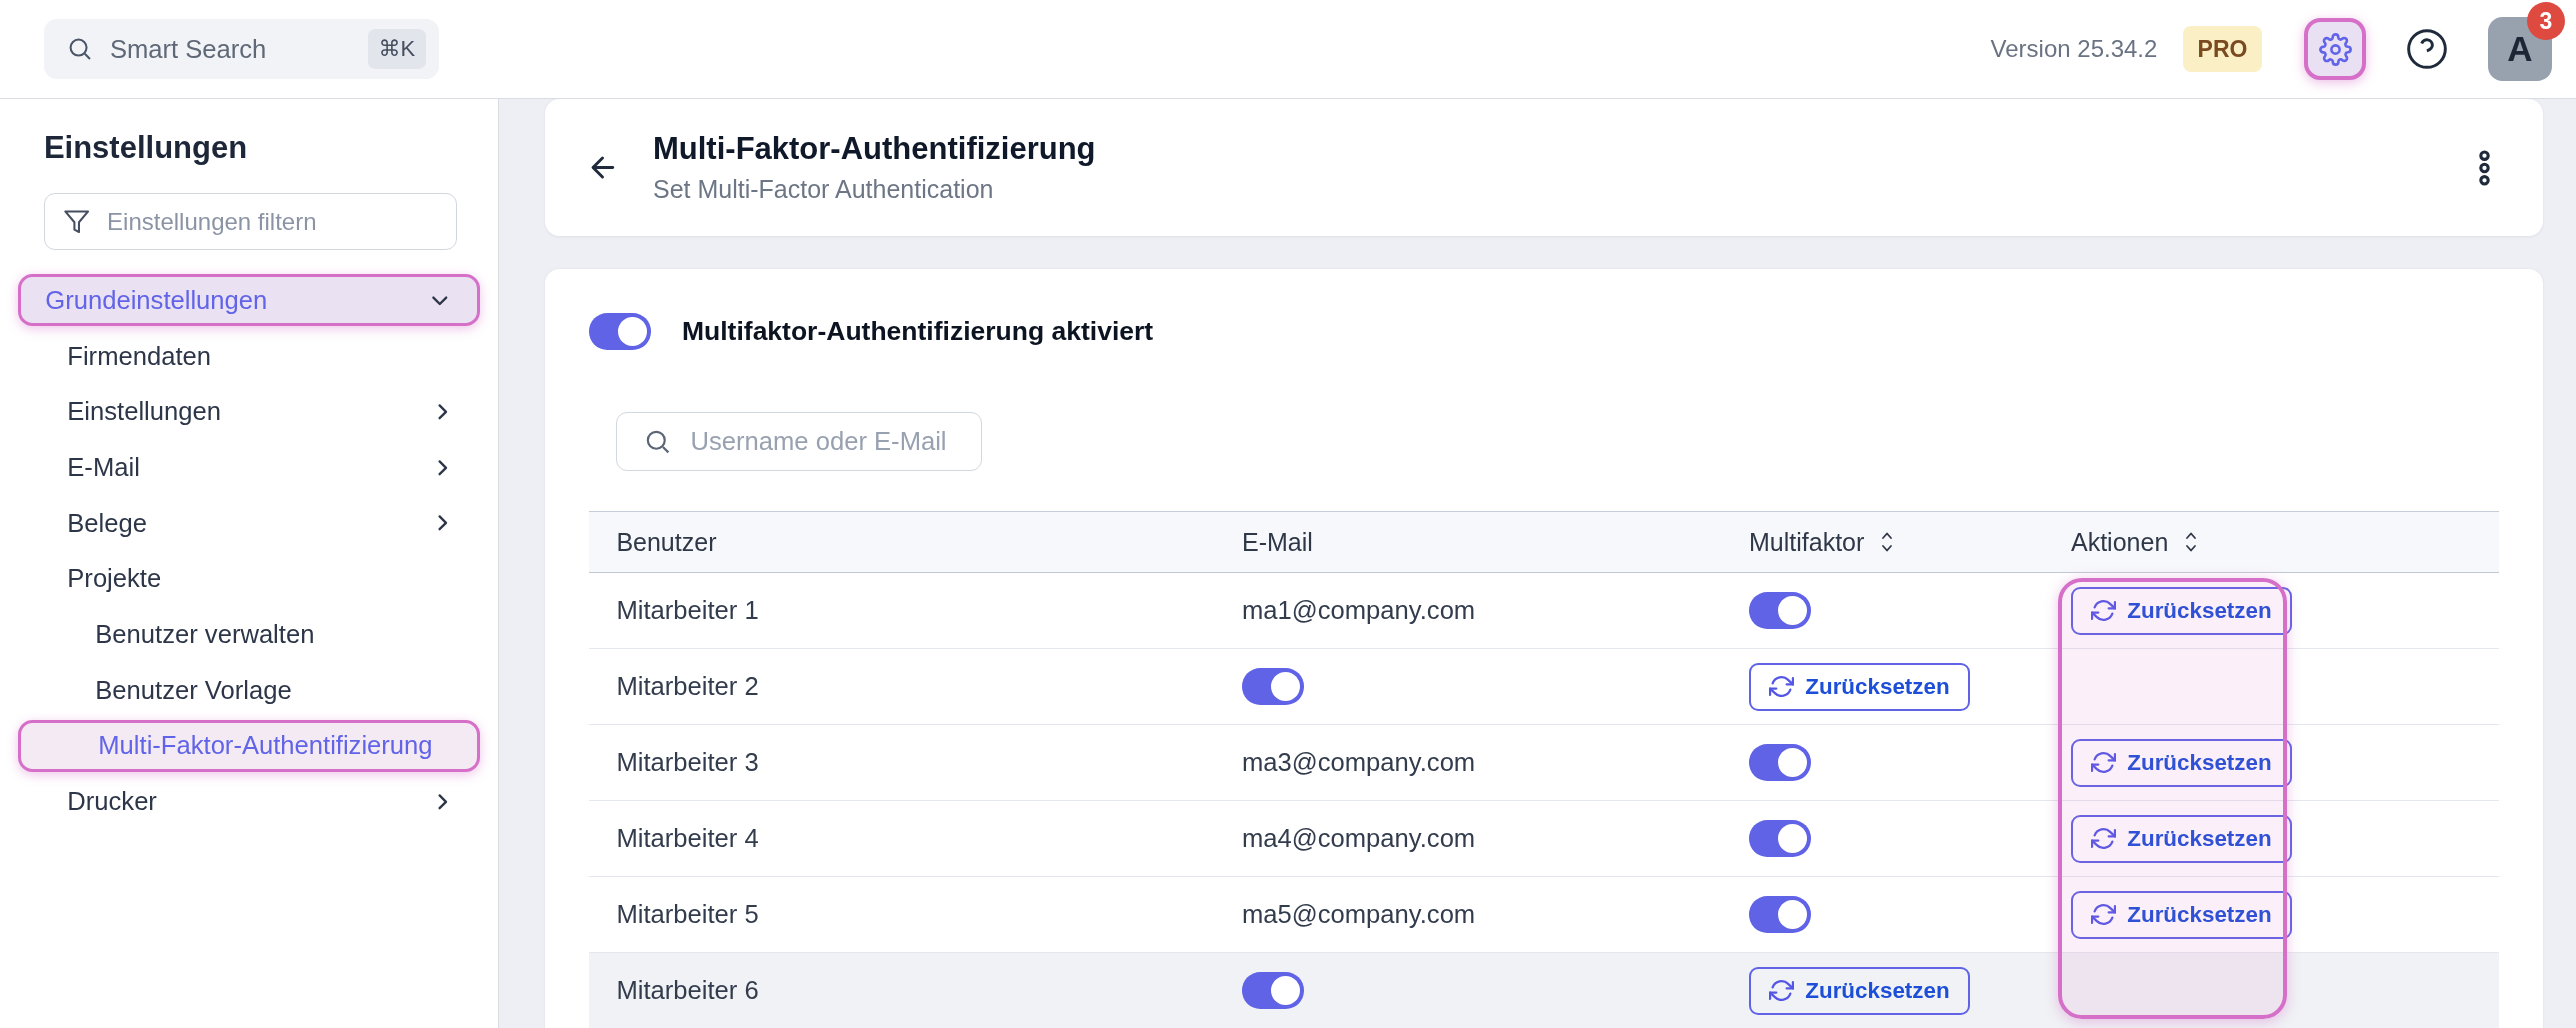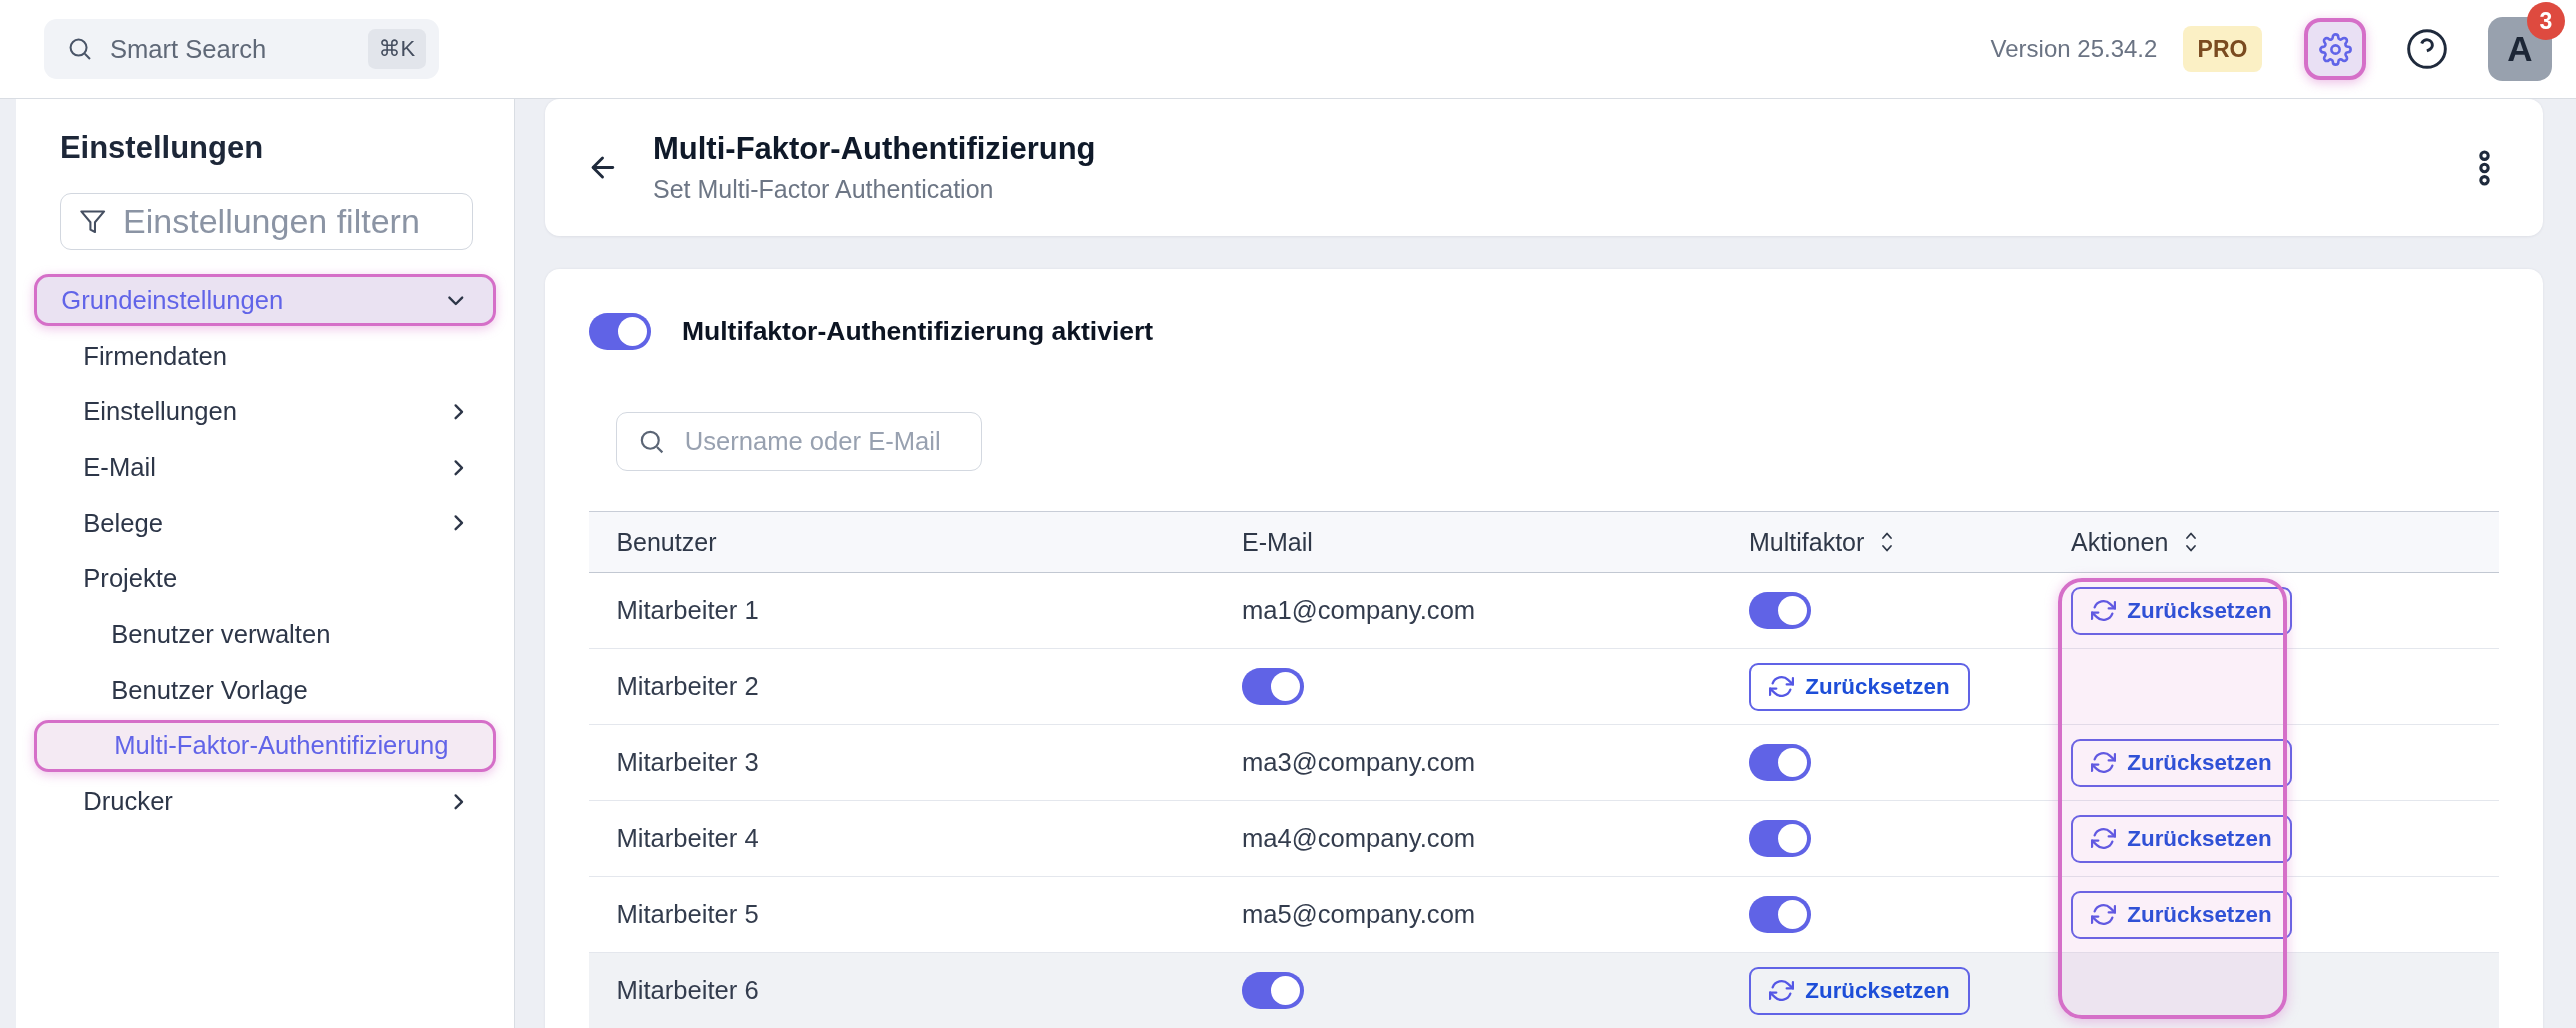--- a/index.html
+++ b/index.html
@@ -27,26 +27,26 @@
   .help-btn { width:48px; height:48px; margin-right:37px; }
   .avatar-wrap { position:relative; }
   .avatar { width:64px; height:64px; border-radius:14.6px; background:#98a1ae; display:flex;
             align-items:center; justify-content:center; font-size:35px; font-weight:700;
             color:#1c2636; cursor:pointer; }
   .noti-badge { position:absolute; top:-14.6px; right:-12.8px; width:38px; height:38px;
                 border-radius:50%; background:#de4a3f; color:#fff; font-size:23px;
                 font-weight:700; display:flex; align-items:center; justify-content:center; }
 
   
-  .sidebar { position:absolute; left:16px; top:99px; width:499px; height:929px; background:#fff;
+  .sidebar { position:absolute; left:0; top:99px; width:499px; height:929px; background:#fff;
              border-right:1.8px solid #d9dde3; padding:31px 18.3px 0 18.3px; z-index:10; }
   .sidebar-title { font-size:31px; font-weight:700; color:#1d2738; margin-left:25.6px; }
   .filter-wrap { margin:27.4px 5.5px 0 25.6px; width:413px; height:57px; border:1.8px solid #d2d7df;
                  border-radius:11px; display:flex; align-items:center; padding:0 18.3px; background:#fff; }
-  .filter-wrap input { border:none; outline:none; margin-left:16.5px; font-size:34px; width:311px;
+  .filter-wrap input { border:none; outline:none; margin-left:16.5px; font-size:24px; width:311px;
                        font-family:"Liberation Sans", sans-serif; color:#2d3648; }
   .filter-wrap input::placeholder { color:#8b94a4; }
   .nav { margin-top:24px; }
   .nav-item { height:52px; border-radius:14.6px; display:flex; align-items:center;
               padding:0 24px; margin-bottom:3.7px; font-size:25.6px; color:#2d3648; cursor:pointer; }
   .nav-item.lvl1 { padding-left:49px; }
   .nav-item.lvl2 { padding-left:77px; }
   .nav-item.active { background:#eae2f2; border:3.7px solid #d56fc8; color:#6164e8;
                      box-shadow:0 2.7px 11px rgba(213,111,200,.40); }
   .nav-item.active.lvl2 { background:#f4eaf3; }
@@ -67,21 +67,21 @@
   .toggle-row { padding-top:44px; display:flex; align-items:center; }
   .toggle-label { margin-left:31px; font-size:26.5px; font-weight:700; color:#0c1422; }
 
   .switch { width:62px; height:37px; border-radius:18.3px; background:#6063e6; position:relative;
             flex:none; cursor:pointer; }
   .switch .knob { position:absolute; top:3.7px; right:3.7px; width:29px; height:29px;
                   border-radius:50%; background:#fff; }
 
   .user-search { margin-top:62px; margin-left:27.4px; width:366px; height:59px;
                  border:1.8px solid #d3d8e0; border-radius:11px; display:flex; align-items:center;
-                 padding:0 20px; background:#fff; }
+                 padding:0 20px; background:#fff;justify-content:center; }
   .user-search input { border:none; outline:none; margin-left:18.3px; font-size:25.6px; width:265px;
                        font-family:"Liberation Sans", sans-serif; color:#2d3648; }
   .user-search input::placeholder { color:#98a1b0; }
 
   .table { margin-top:40px; width:1910px; }
   .thead { display:grid; grid-template-columns:653px 507px 322px 1fr; height:62px;
            background:#f7f8fb; border-top:1.8px solid #c8cdd7; border-bottom:1.8px solid #c2c8d2; }
   .th { display:flex; align-items:center; font-size:25px; font-weight:500; color:#2f3848; }
   .th:first-child { padding-left:27.4px; }
   .th .sort { margin-left:12.8px; display:flex; cursor:pointer; }

